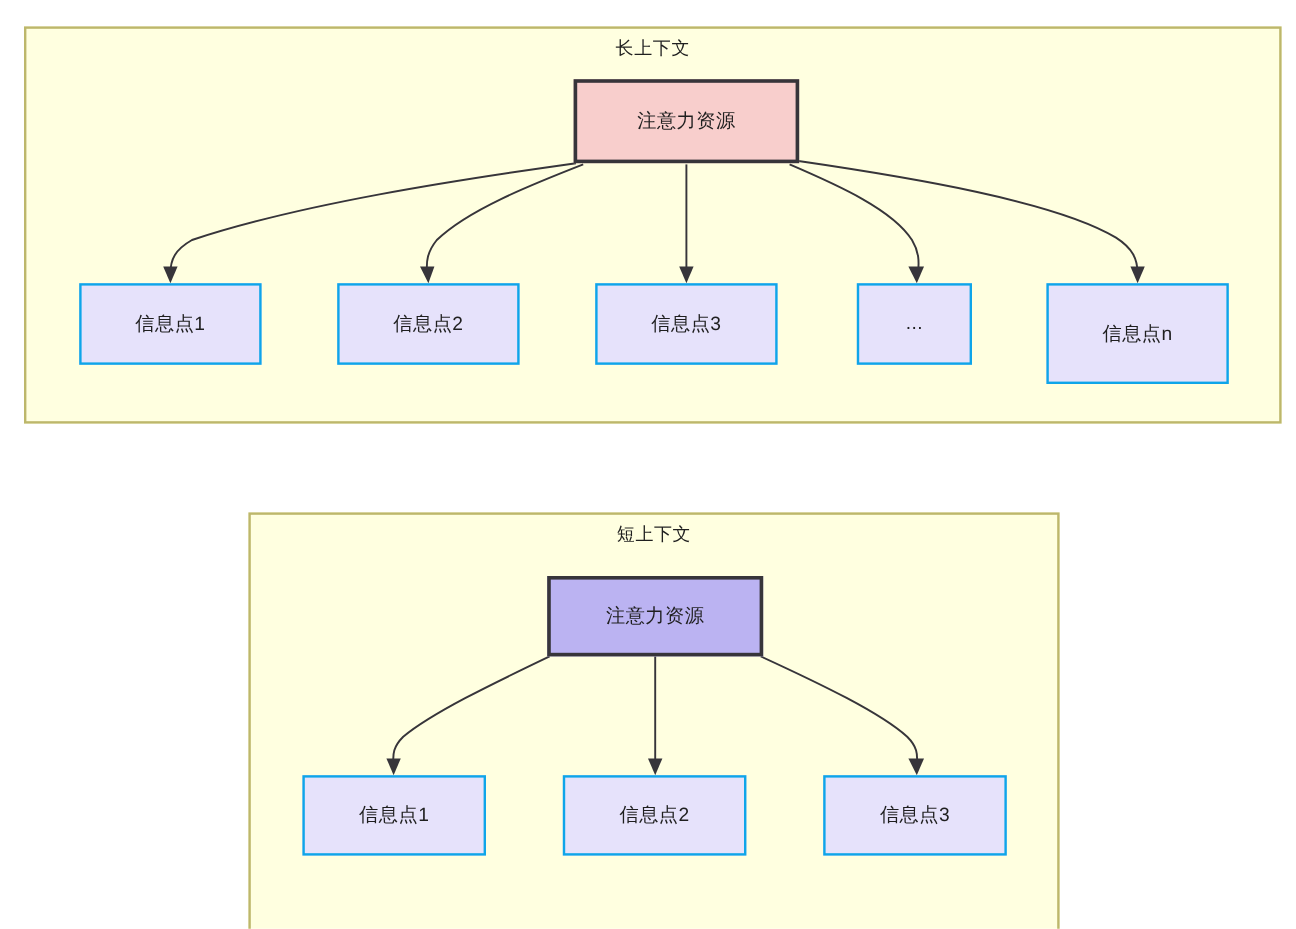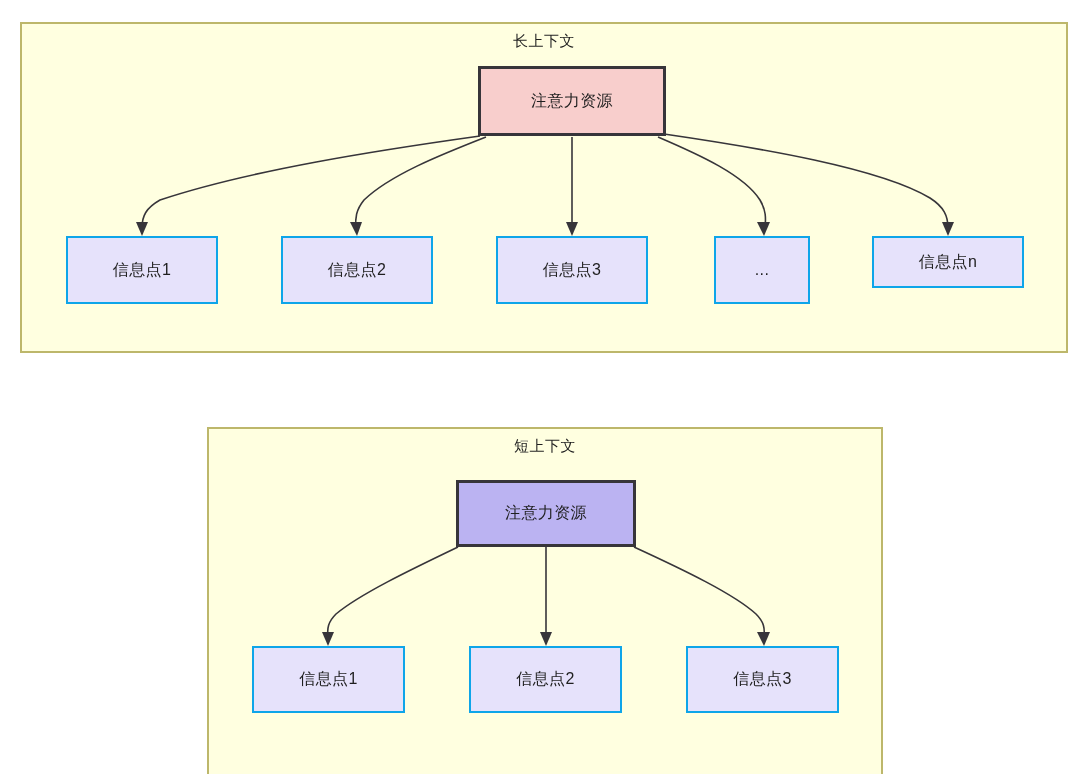--- a/index.html
+++ b/index.html
@@ -122,21 +122,21 @@
   <div class="node node-attention-long" style="left:478px; top:66px; width:188px; height:70px;">注意力资源</div>
 
   <div class="node node-info" style="left:66px; top:236px; width:152px; height:68px;">信息点1</div>
 
   <div class="node node-info" style="left:281px; top:236px; width:152px; height:68px;">信息点2</div>
 
   <div class="node node-info" style="left:496px; top:236px; width:152px; height:68px;">信息点3</div>
 
   <div class="node node-info" style="left:714px; top:236px; width:96px; height:68px;">...</div>
 
-  <div class="node node-info" style="left:872px; top:236px; width:152px; height:52px;">信息点n</div>
+  <div class="node node-info" style="left:872px; top:236px; width:152px; height:84px;">信息点n</div>
 
   <div class="panel" id="panel-short">
     <div class="panel-title">短上下文</div>
   </div>
 
   <svg class="edges" viewBox="0 0 1080 774" width="1080" height="774">
 
     <path class="edge-path" d="M 458,547 C 410,570 360,594 336,614 C 328,622 327,628 328,638"></path>
     <polygon class="edge-head" points="328,646 322,632 334,632"></polygon>
 

